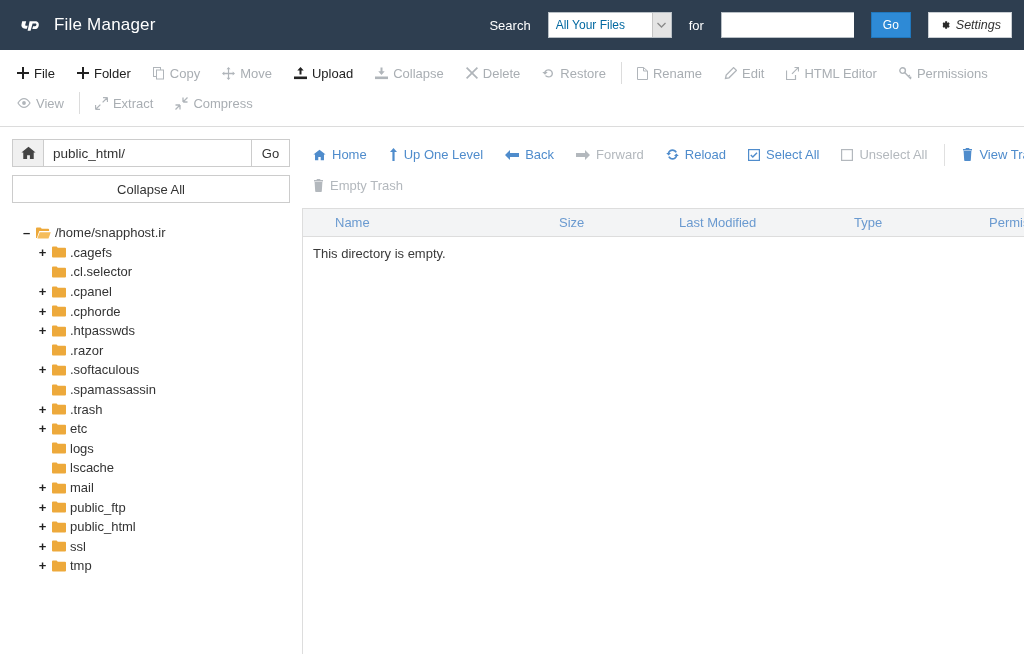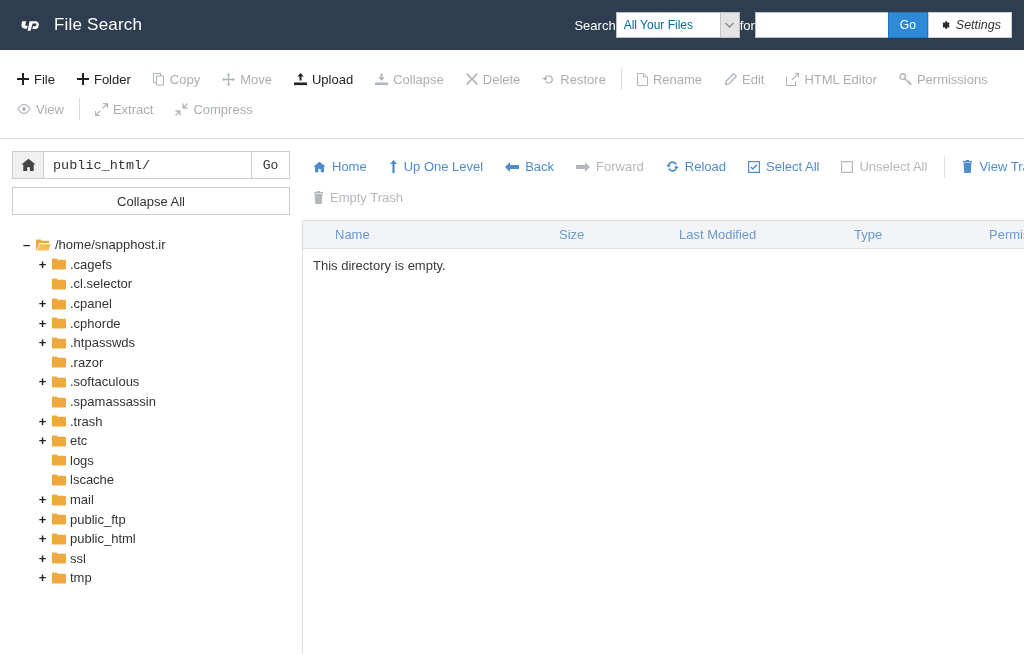--- a/index.html
+++ b/index.html
@@ -29,21 +29,21 @@
   }
   .app-title {
     color: #ffffff;
     font-size: 17px;
     letter-spacing: .2px;
   }
   .header-right {
     margin-left: auto;
     display: flex;
     align-items: center;
-    gap: 0;
+    gap: 17px;
   }
   .search-label { color: #ffffff; font-size: 13px; }
   .search-select {
     width: 124px; height: 26px;
     background: #ffffff;
     border: 1px solid #b9c0c6;
     display: flex; align-items: center;
     font-size: 12px;
     color: #0369a1;
     padding-left: 7px;
@@ -79,21 +79,21 @@
     display: flex; align-items: center; gap: 5px;
     font-size: 12.5px;
     color: #333;
     font-style: italic;
   }
 
   
   .toolbar {
     border-bottom: 1px solid #dcdcdc;
     background: #fff;
-    padding: 14px 6px;
+    padding: 8px 6px;
   }
   .tb-row {
     display: flex;
     align-items: center;
     height: 30px;
   }
   .tb-item {
     display: flex; align-items: center; gap: 5px;
     padding: 0 11px;
     height: 24px;
@@ -113,21 +113,21 @@
   .body {
     display: flex;
     height: 548px;
     padding: 12px;
     gap: 12px;
     align-items: flex-start;
   }
 
   
   .sidebar { width: 278px; flex: none; }
-  .path-row { display: flex; height: 28px; font-family: Liberation Mono, monospace; }
+  .path-row { display: flex; height: 28px; }
   .path-home {
     width: 32px;
     background: #f0f0f0;
     border: 1px solid #cccccc;
     display: flex; align-items: center; justify-content: center;
   }
   .path-input {
     flex: 1;
     border: 1px solid #cccccc;
     border-left: none; border-right: none;
@@ -237,21 +237,21 @@
 <body>
 
 <div class="header">
   <div class="brand">
     <span class="cp-logo">
       <svg width="26" height="26" viewBox="0 0 26 26">
         <path d="M4.2 9.2h4.0l-0.9 3.3c-0.2 0.7 0.1 1.3 0.9 1.3h1.5l-0.8 2.9H7.1c-2.6 0-4.2-2.1-3.5-4.6L4.2 9.2z" fill="#ffffff"></path>
         <path d="M11.6 9.2h5.6c2.6 0 4.2 2.1 3.5 4.6l-0.2 0.7c-0.4 1.6-1.9 2.6-3.6 2.6h-2.6l0.8-2.9h1.8c0.7 0 1.2-0.4 1.4-1l0.1-0.4c0.2-0.7-0.2-1.3-0.9-1.3h-2.9l-2.0 7.3H9.6L11.6 9.2z" fill="#ffffff"></path>
       </svg>
     </span>
-    <span class="app-title">File Search</span>
+    <span class="app-title">File Manager</span>
   </div>
 
   <div class="header-right">
     <span class="search-label">Search</span>
 
     <div class="search-select">
       <span>All Your Files</span>
       <span class="sel-arrow">
         <svg width="9" height="6" viewBox="0 0 9 6">
             <path d="M0.5 1 L4.5 5 L8.5 1" fill="none" stroke="#8a8a8a" stroke-width="1.3"></path>

